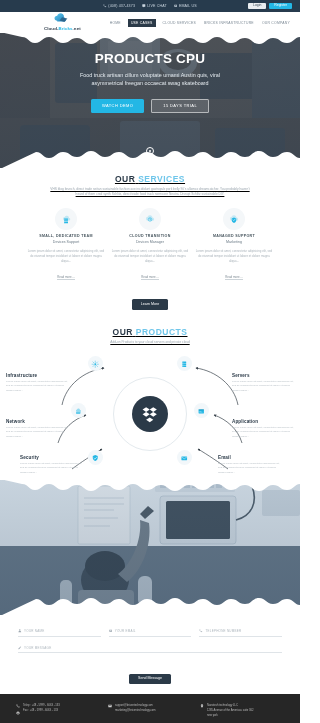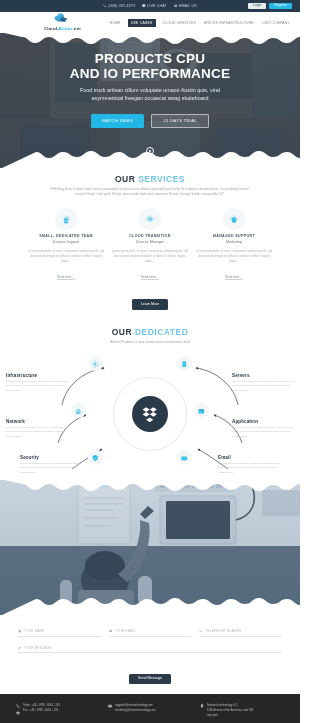--- a/index.html
+++ b/index.html
@@ -47,21 +47,21 @@
   .btn-demo{ background:#23b7e5;}
   .btn-trial{ background:rgba(255,255,255,.12); border:.6px solid rgba(255,255,255,.55);}
   .scroll-dot{ position:absolute; z-index:5; left:50%; transform:translateX(-50%); bottom:13px;
      width:8px;height:8px;border-radius:50%;border:.8px solid #fff; display:flex;align-items:center;justify-content:center;}
   .scroll-dot i{ width:2.4px;height:2.4px;border-radius:50%;background:#fff;display:block;}
 
   .clouds-bottom{ position:absolute; left:0; right:0; bottom:-1px; z-index:4; height:22px; width:100%; display:block;}
   .clouds-top{ position:absolute; left:0; right:0; top:-1px; z-index:4; height:20px; width:100%; display:block;}
 
   
-  .sec-head{ text-align:center;}
+  .sec-head{ text-align:center;text-decoration:underline;}
   .sec-title{ font-size:8.5px; font-weight:bold; letter-spacing:.5px; color:#2b3a48;}
   .sec-title .hl{ color:#6fc6ea; font-weight:bold;}
   .sec-desc{ font-size:3.2px; color:#9aa5ae; line-height:1.65; width:200px; margin:3px auto 0;}
 
   
   .services{ padding:6px 0 8px;}
   .cards{ display:flex; justify-content:center; gap:6px; margin-top:10px; padding:0 16px;}
   .card{ width:78px; text-align:center;}
   .card-ic{ width:22px;height:22px;border-radius:50%;background:#f4f7f9; margin:0 auto 4px; display:flex;align-items:center;justify-content:center;}
   .card-ic svg{width:12px;height:12px;display:block;}
@@ -187,21 +187,20 @@
   </svg>
   <div class="hero-overlay"></div>
 
   <svg class="clouds-top" viewBox="0 0 300 20" preserveAspectRatio="none">
     <path d="M0,0 H300 V5 c-6,0 -6,6 -13,6 s-7,-5 -14,-5 s-7,6 -14,6 s-7,-6 -14,-6 s-7,5 -14,5 s-7,-6 -14,-6 s-7,6 -14,6 s-7,-5 -14,-5 s-7,6 -14,6 s-7,-6 -14,-6 s-7,5 -14,5 s-7,-6 -14,-6 s-7,6 -14,6 s-7,-5 -14,-5 s-7,6 -14,6 s-7,-6 -14,-6 s-7,5 -14,5 s-7,-6 -14,-6 s-7,6 -14,6 s-6,-6 -13,-6 Z" fill="#ffffff"></path>
   </svg>
 
   <div class="hero-inner">
     <div class="hero-title">
       <div>PRODUCTS CPU</div>
-      <div>AND IO PERFORMANCE</div>
     </div>
     <div class="hero-sub">Food truck artisan cillum voluptate umami Austin quis, viral asymmetrical freegan occaecat swag skateboard</div>
     <div class="hero-btns">
       <button class="hero-btn btn-demo">WATCH DEMO</button>
       <button class="hero-btn btn-trial">15 DAYS TRIAL</button>
     </div>
   </div>
 
   <div class="scroll-dot">
       <i></i>
@@ -266,21 +265,21 @@
     </div>
   </div>
 
   <div class="learn-wrap">
     <button class="btn-learn">Learn More</button>
   </div>
 </div>
 
 <div class="products">
   <div class="sec-head">
-    <div class="sec-title"><span>OUR</span> <span class="hl">DEDICATED</span></div>
+    <div class="sec-title"><span>OUR</span> <span class="hl">PRODUCTS</span></div>
     <div class="sec-desc">Add-on Products to your cloud servers and private cloud</div>
   </div>
 
   <div class="diagram">
     <svg style="position:absolute;inset:0;width:300px;height:125px;" viewBox="0 0 300 125">
       <g fill="none" stroke="#39434c" stroke-width=".7">
         <path d="M62 54 C66 34, 84 20, 104 17" marker-end="url(#ar)"></path>
         <path d="M58 92 C62 78, 74 68, 86 64" marker-end="url(#ar)"></path>
         <path d="M72 118 C80 112, 92 104, 102 98" marker-end="url(#ar)"></path>
         <path d="M238 54 C234 34, 216 20, 196 17" marker-end="url(#ar)"></path>

